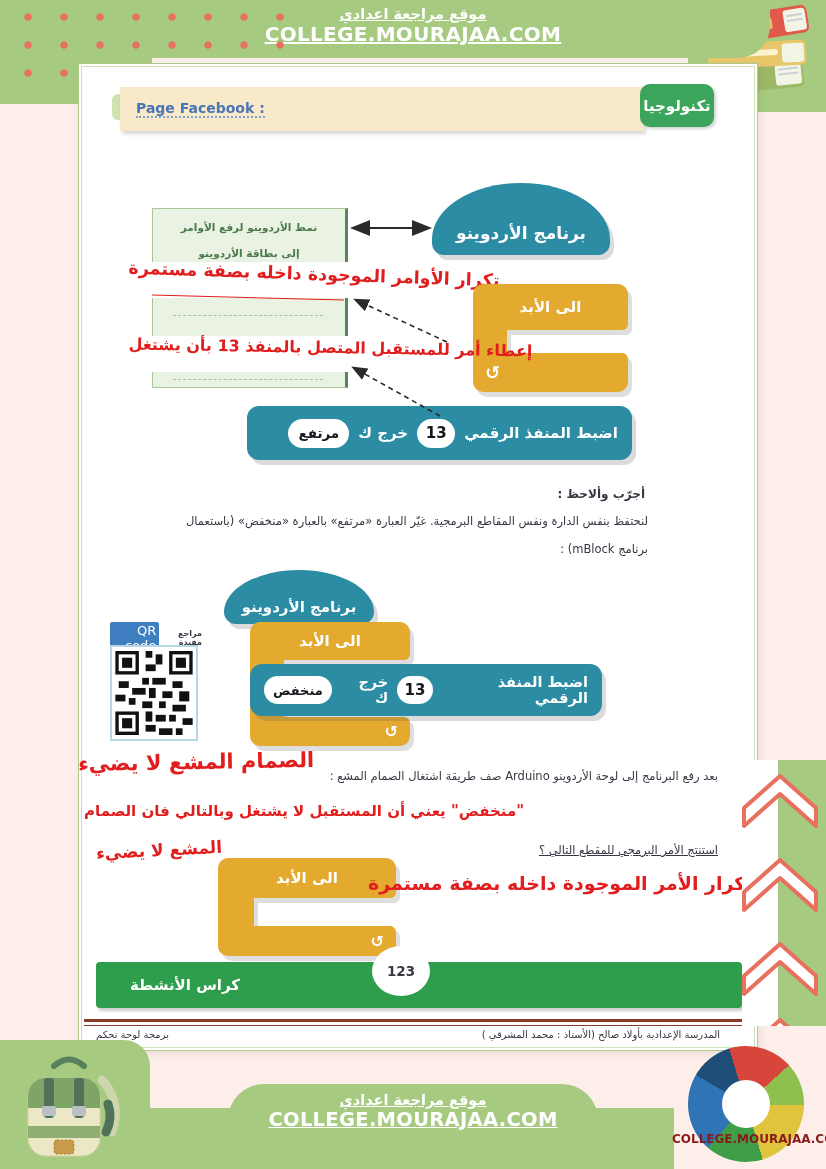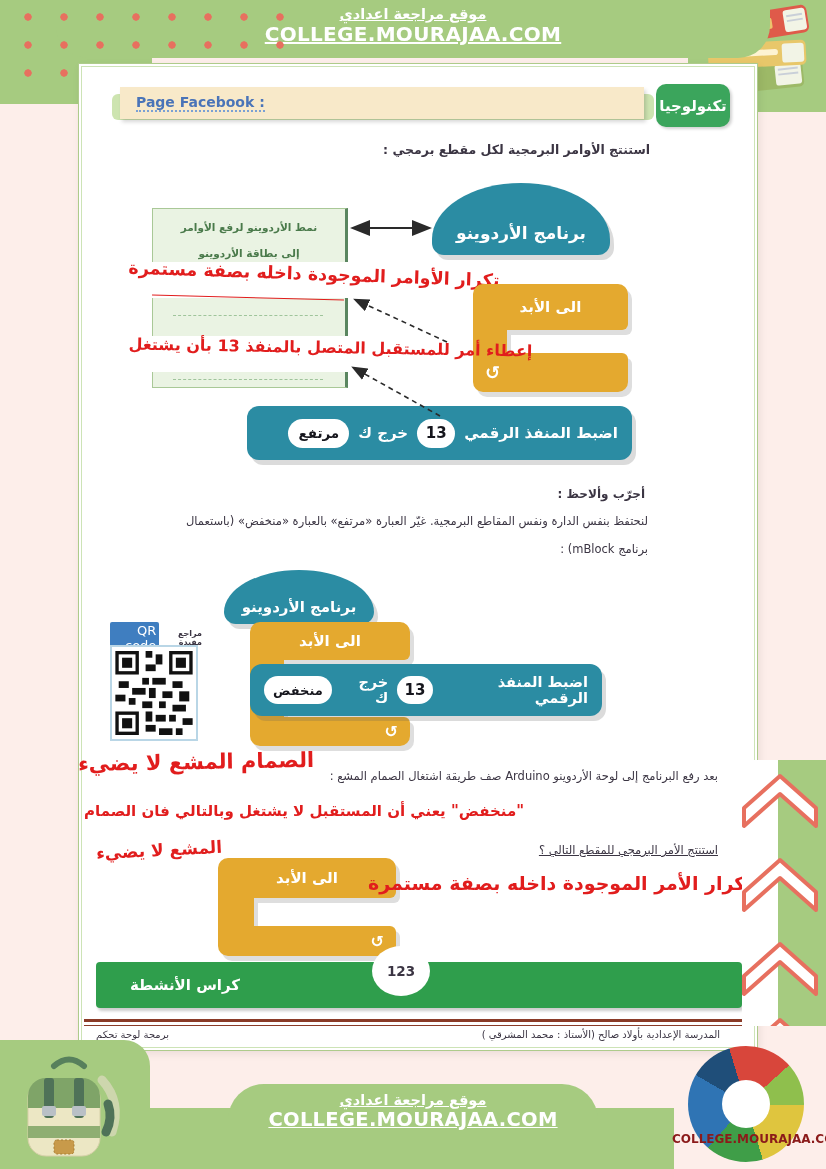--- a/index.html
+++ b/index.html
@@ -5,21 +5,21 @@
   html,body{margin:0;padding:0;background:#fdeeea;}
   #stage{position:relative;width:826px;height:1169px;overflow:hidden;background:#fdeeea;
          font-family:"DejaVu Sans",sans-serif;color:#3b3543;}
   .abs{position:absolute;}
   .rtl{direction:rtl;}
   .green{background:#a6cb80;}
   .banner-t1{font-size:14.5px;font-weight:700;color:#fff;text-decoration:underline;text-align:center;}
   .banner-t2{font-size:20px;font-weight:800;color:#fff;text-decoration:underline;text-align:center;letter-spacing:.3px;}
   .page{background:#fff;border:1px solid #aecb8b;box-shadow:inset 0 0 0 2px #fff,inset 0 0 0 3px #cde3b6,2px 3px 8px rgba(0,0,0,.07);}
   .dots{background-image:radial-gradient(circle,#e7705f 3.4px,rgba(0,0,0,0) 4px);background-size:36px 28px;background-position:10px 3px;}
-  .badge{background:#3ba55c;border-radius:10px;color:#fff;font-weight:700;font-size:15px;display:flex;align-items:center;justify-content:center;box-shadow:2px 2px 3px rgba(0,0,0,.18);margin-left:16px;}
+  .badge{background:#3ba55c;border-radius:10px;color:#fff;font-weight:700;font-size:15px;display:flex;align-items:center;justify-content:center;box-shadow:2px 2px 3px rgba(0,0,0,.18);}
   .titlebox{background:#f8e9c9;display:flex;align-items:center;justify-content:space-between;padding:0 16px;box-shadow:2px 3px 4px rgba(0,0,0,.16);}
   .labtitle{color:#cd7a27;font-weight:700;font-size:16.5px;direction:rtl;}
   .fblabel{color:#4a74b8;font-weight:800;font-size:14px;border-bottom:2px dotted #7aa0d4;}
   .ptext{font-size:11.5px;line-height:1.5;}
   .hat{background:#2b8ca3;border-radius:50% 50% 12px 12px / 78% 78% 12px 12px;color:#fff;font-weight:700;display:flex;align-items:flex-end;justify-content:center;filter:drop-shadow(4px 5px 0 rgba(90,90,90,.22));}
   .fv-top{background:#e4a92f;border-radius:10px 10px 6px 0;display:flex;align-items:center;justify-content:center;color:#fff;font-weight:700;}
   .fv-mid{display:flex;}
   .fv-arm{width:34px;background:#e4a92f;}
   .fv-bot{background:#e4a92f;border-radius:0 6px 10px 10px;display:flex;align-items:center;color:#fff;padding:0 12px;font-weight:700;}
   .fv{filter:drop-shadow(4px 5px 0 rgba(90,90,90,.2));padding-left:28px;}
@@ -65,27 +65,26 @@
   </div>
   <div class="abs green" style="left:56px;top:0;width:714px;height:58px;border-radius:0 0 32px 32px;padding-top:6px;box-sizing:border-box;">
     <div class="banner-t1">موقع مراجعة اعدادي</div>
     <div class="banner-t2">COLLEGE.MOURAJAA.COM</div>
   </div>
   <div class="abs dots" style="left:0;top:0;width:292px;height:80px;"></div>
 
   <div class="abs page" style="left:78px;top:63px;width:678px;height:986px;"></div>
 
   <div class="abs" style="left:112px;top:94px;width:542px;height:26px;background:#cde4b0;border-radius:6px;"></div>
-  <div class="abs titlebox" style="left:120px;top:87px;width:524px;height:32px;box-sizing:border-box;">
+  <div class="abs titlebox" style="left:120px;top:87px;width:524px;height:44px;box-sizing:border-box;">
     <span class="fblabel">Page Facebook :</span>
   </div>
   <div class="abs badge" style="left:640px;top:84px;width:74px;height:43px;">
     <span>تكنولوجيا</span>
   </div>
-  <div class="abs rtl" style="left:250px;top:142px;width:400px;text-align:right;font-size:12.5px;font-weight:700;">استنتج الأوامر البرمجية لكل مقطع برمجي :</div>
 
   <div class="abs hat" style="left:432px;top:183px;width:178px;height:72px;font-size:17px;padding-bottom:12px;box-sizing:border-box;">
     <span>برنامج الأردوينو</span>
   </div>
 
   <div class="abs notebox" style="left:152px;top:208px;width:196px;height:180px;box-sizing:border-box;">
     <div class="notetext" style="position:absolute;top:12px;">نمط الأردوينو لرفع الأوامر</div>
     <div class="notetext" style="position:absolute;top:38px;">إلى بطاقة الأردوينو</div>
     <div class="abs dash" style="left:20px;top:106px;width:150px;"></div>
     <div class="abs dash" style="left:20px;top:170px;width:150px;"></div>

